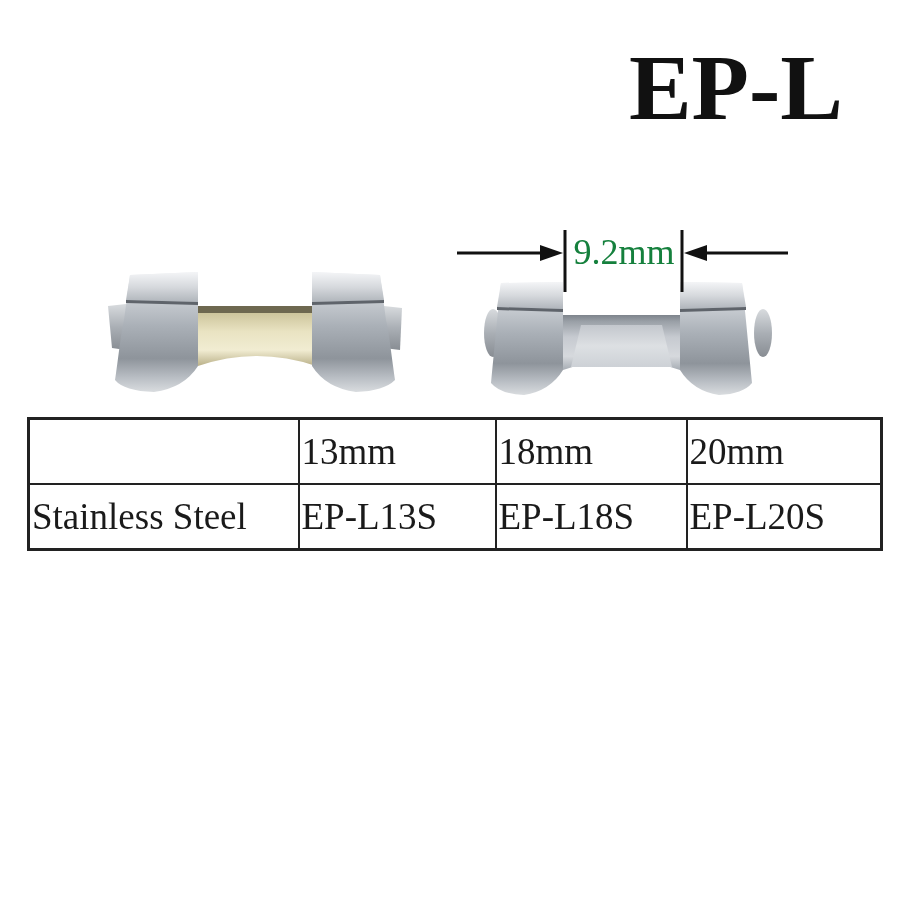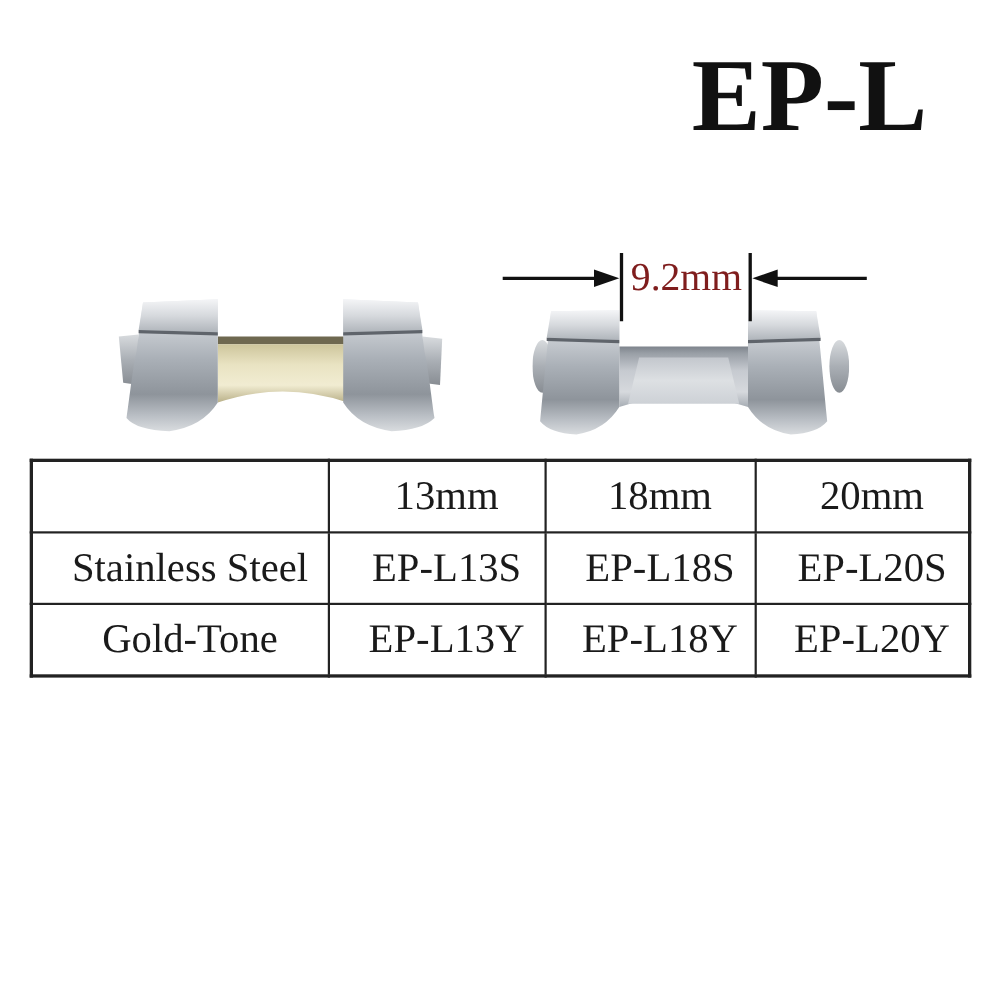--- a/index.html
+++ b/index.html
@@ -30,37 +30,37 @@
     position: absolute;
     left: 450px; top: 225px; width: 345px; height: 70px;
   }
   .dim svg { position: absolute; left: 0; top: 0; }
   .dim-label {
     position: absolute;
     left: 116px; top: 9px; width: 116px;
     text-align: center;
     font-size: 36px;
     line-height: 1;
-    color: #7f1d1d;
+    color: #15803d;
     white-space: nowrap;
   }
   table.spec {
     position: absolute;
     left: 27px; top: 417px;
     width: 853px;
     border-collapse: collapse;
     table-layout: fixed;
     border: 3px solid #222222;
     font-size: 37px;
   }
   table.spec th, table.spec td {
     border: 2px solid #222222;
     height: 63px;
-    padding: 0 0 0 18px;
-    text-align: center;
+    padding: 0 0 0 2px;
+    text-align: left;
     vertical-align: middle;
     font-weight: normal;
     white-space: nowrap;
     overflow: hidden;
   }
   table.spec td.code { font-weight: normal; }
   col.c-label { width: 270px; }
   col.c-13 { width: 197px; }
   col.c-18 { width: 191px; }
   col.c-20 { width: 195px; }
@@ -171,22 +171,16 @@
         <th>20mm</th>
       </tr>
     </thead>
     <tbody>
       <tr>
         <th>Stainless Steel</th>
         <td class="code">EP-L13S</td>
         <td class="code">EP-L18S</td>
         <td class="code">EP-L20S</td>
       </tr>
-      <tr>
-        <th>Gold-Tone</th>
-        <td class="code">EP-L13Y</td>
-        <td class="code">EP-L18Y</td>
-        <td class="code">EP-L20Y</td>
-      </tr>
     </tbody>
   </table>
 
 </div>
 
 </body></html>

